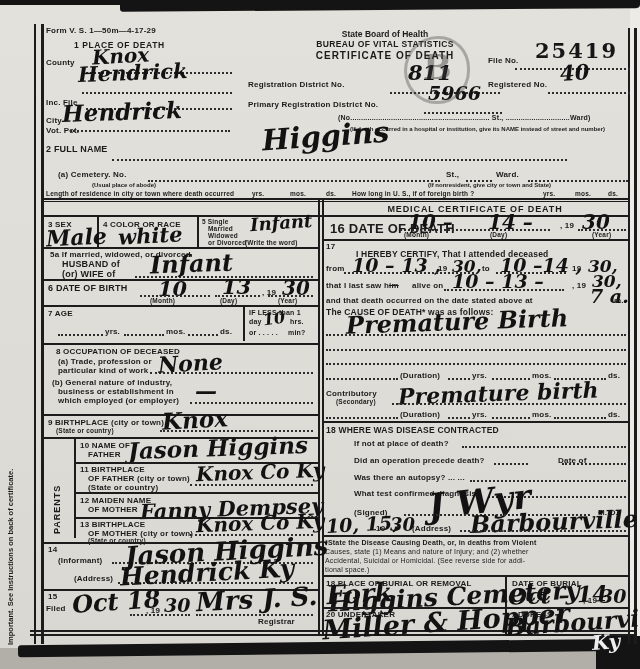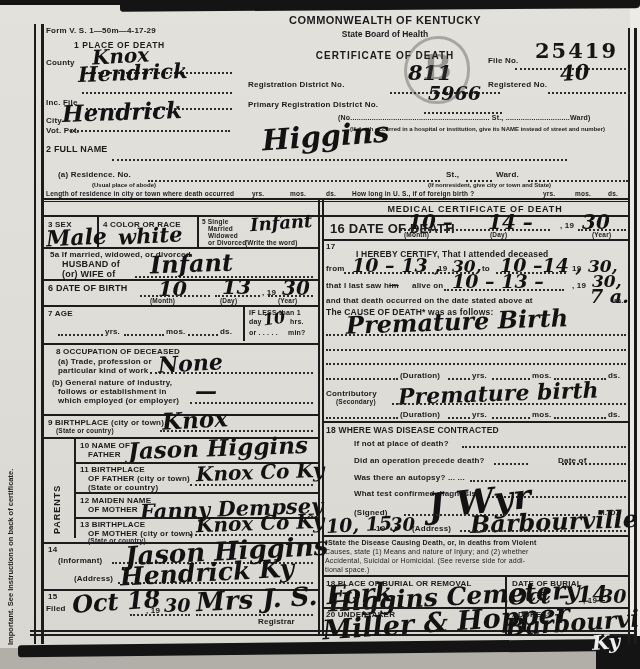--- a/index.html
+++ b/index.html
@@ -61,22 +61,22 @@
   <div class="dots" style="left:82px;top:92px;width:150px;"></div>
   <span class="hw" style="left:78px;top:62px;font-size:21px;transform:rotate(-2deg);">Hendrick</span>
 
   <span class="lbl" style="left:46px;top:98px;">Inc. File</span>
   <div class="dots" style="left:86px;top:108px;width:146px;"></div>
 
   <span class="lbl" style="left:46px;top:116px;">City</span>
   <div class="dots" style="left:70px;top:130px;width:160px;"></div>
   <span class="hw" style="left:62px;top:100px;font-size:23px;transform:rotate(-2deg);">Hendrick</span>
 
-  <div class="center-head" style="top:14px;font-size:11px;letter-spacing:.5px;">COMMONWEALTH OF KENTUCKY</div>
   <div class="center-head" style="top:29px;font-size:8.5px;">State Board of Health</div>
+  <div class="center-head" style="top:39px;font-size:8.5px;letter-spacing:.4px;">BUREAU OF VITAL STATISTICS</div>
   <div class="center-head" style="top:50px;font-size:10px;letter-spacing:1px;">CERTIFICATE OF DEATH</div>
 
   <span class="lbl" style="left:248px;top:80px;">Registration District No.</span>
   <div class="dots" style="left:390px;top:92px;width:110px;"></div>
   <span class="hw" style="left:408px;top:62px;font-size:21px;">811</span>
 
   <span class="lbl" style="left:248px;top:100px;">Primary Registration District No.</span>
   <div class="dots" style="left:424px;top:112px;width:78px;"></div>
   <span class="hw" style="left:428px;top:84px;font-size:19px;">5966</span>
 
@@ -92,21 +92,21 @@
   <div class="dots" style="left:548px;top:92px;width:82px;"></div>
   <span class="hw" style="left:560px;top:62px;font-size:21px;transform:rotate(-4deg);">40</span>
 
   <span class="lbl sm" style="left:338px;top:114px;font-size:7px;">(No................................................................. St., ..............................Ward)</span>
   <span class="lbl xs" style="left:350px;top:126px;">(If death occurred in a hospital or institution, give its NAME instead of street and number)</span>
 
   <span class="lbl" style="left:46px;top:144px;font-size:9px;">2 FULL NAME</span>
   <div class="dots" style="left:112px;top:159px;width:455px;"></div>
   <span class="hw" style="left:262px;top:122px;font-size:29px;transform:rotate(-4deg);">Higgins</span>
 
-  <span class="lbl" style="left:58px;top:170px;">(a) Residence.  No.</span>
+  <span class="lbl" style="left:58px;top:170px;">(a) Cemetery.  No.</span>
   <div class="dots" style="left:148px;top:180px;width:292px;"></div>
   <span class="lbl" style="left:446px;top:170px;">St.,</span>
   <div class="dots" style="left:466px;top:180px;width:26px;"></div>
   <span class="lbl" style="left:496px;top:170px;">Ward.</span>
   <div class="dots" style="left:528px;top:180px;width:100px;"></div>
   <span class="lbl xs" style="left:92px;top:182px;">(Usual place of abode)</span>
   <span class="lbl xs" style="left:428px;top:182px;">(If nonresident, give city or town and State)</span>
 
   <span class="lbl sm" style="left:46px;top:190px;">Length of residence in city or town where death occurred</span>
   <span class="lbl sm" style="left:252px;top:190px;">yrs.</span>
@@ -175,21 +175,21 @@
   <span class="lbl sm" style="left:249px;top:329px;font-size:7px;">or . . . . .</span>
   <span class="lbl sm" style="left:288px;top:329px;font-size:7px;">min?</span>
   <div class="hline" style="left:44px;top:343px;width:274px;height:1.5px;"></div>
 
   <span class="lbl" style="left:56px;top:347px;">8 OCCUPATION OF DECEASED</span>
   <span class="lbl" style="left:58px;top:357px;">(a) Trade, profession or</span>
   <span class="lbl" style="left:58px;top:366px;">particular kind of work</span>
   <div class="dots" style="left:150px;top:372px;width:163px;"></div>
   <span class="hw" style="left:158px;top:352px;font-size:22px;transform:rotate(-3deg);">None</span>
   <span class="lbl" style="left:52px;top:378px;">(b) General nature of industry,</span>
-  <span class="lbl" style="left:58px;top:387px;">follows or establishment in</span>
+  <span class="lbl" style="left:58px;top:387px;">business or establishment in</span>
   <span class="lbl" style="left:58px;top:396px;">which employed (or employer)</span>
   <div class="dots" style="left:190px;top:402px;width:123px;"></div>
   <span class="hw" style="left:195px;top:380px;font-size:22px;">—</span>
   <div class="hline" style="left:44px;top:414px;width:274px;height:1.5px;"></div>
 
   <span class="lbl" style="left:48px;top:418px;">9 BIRTHPLACE (city or town)</span>
   <span class="lbl sm" style="left:56px;top:427px;">(State or country)</span>
   <div class="dots" style="left:160px;top:430px;width:153px;"></div>
   <span class="hw" style="left:162px;top:408px;font-size:23px;transform:rotate(-3deg);">Knox</span>
   <div class="hline" style="left:44px;top:437px;width:274px;height:2px;"></div>

